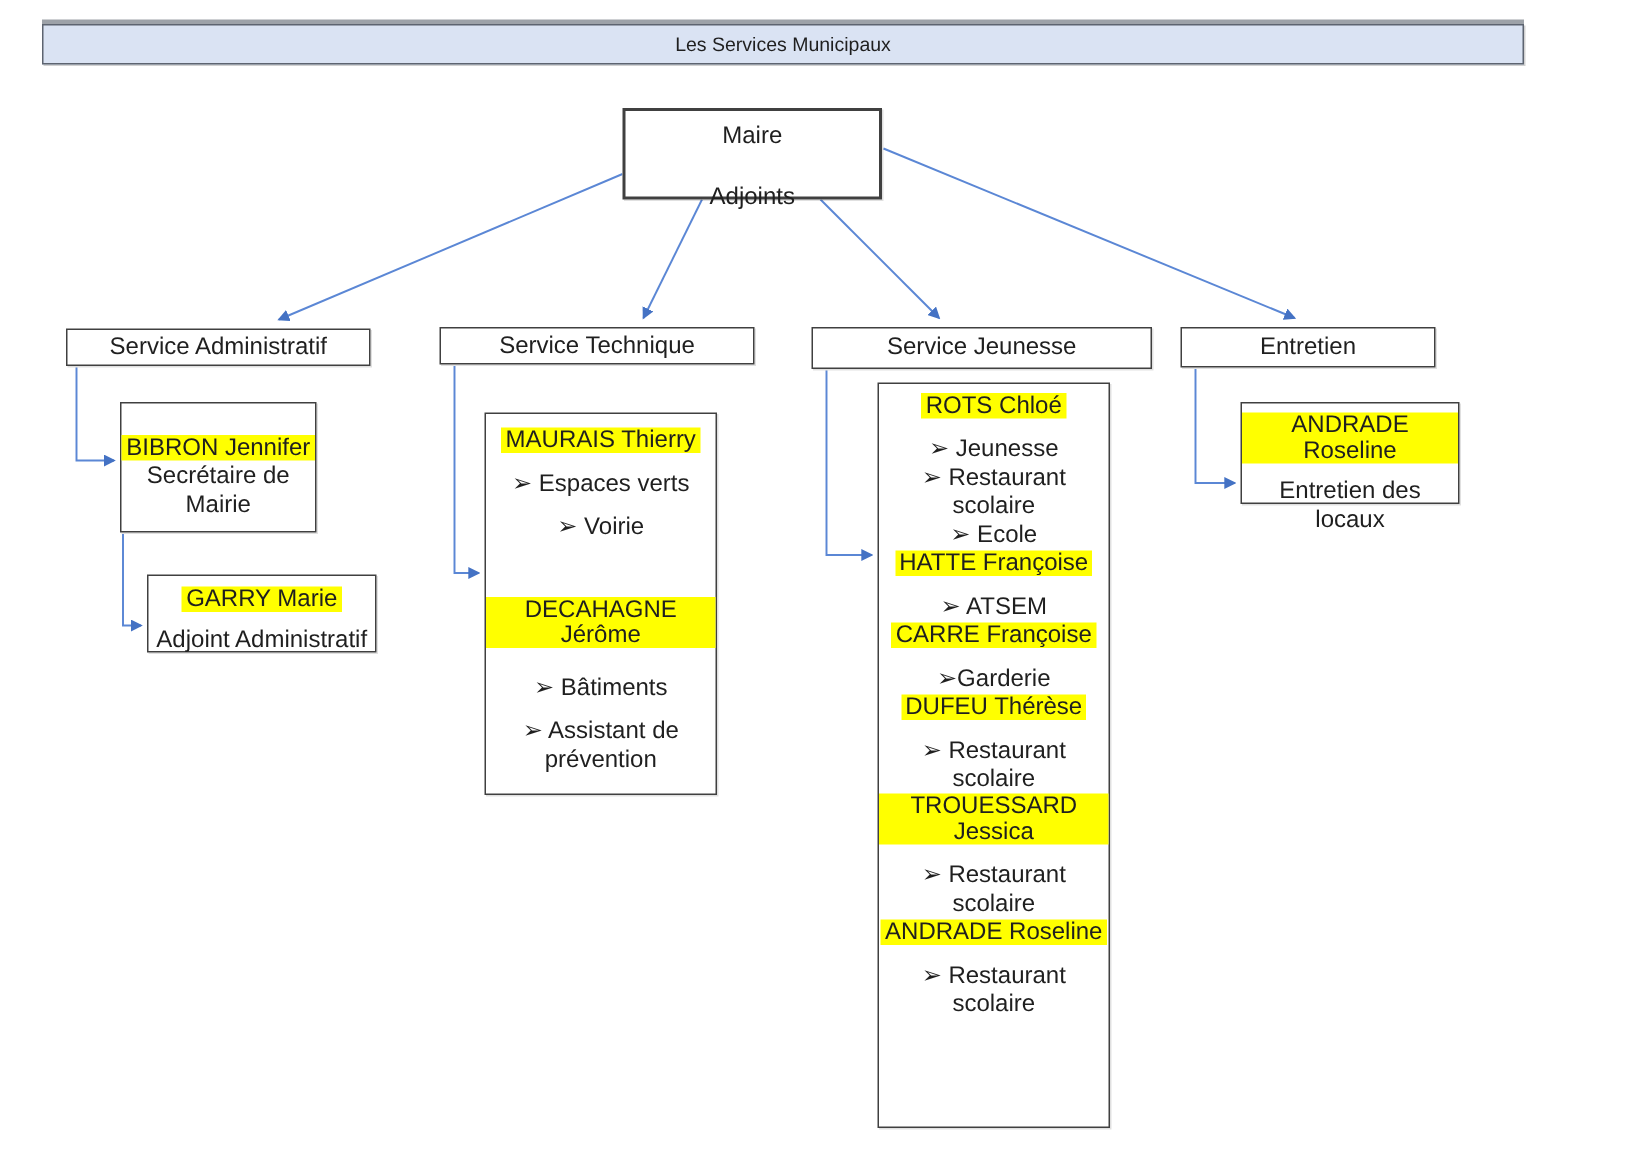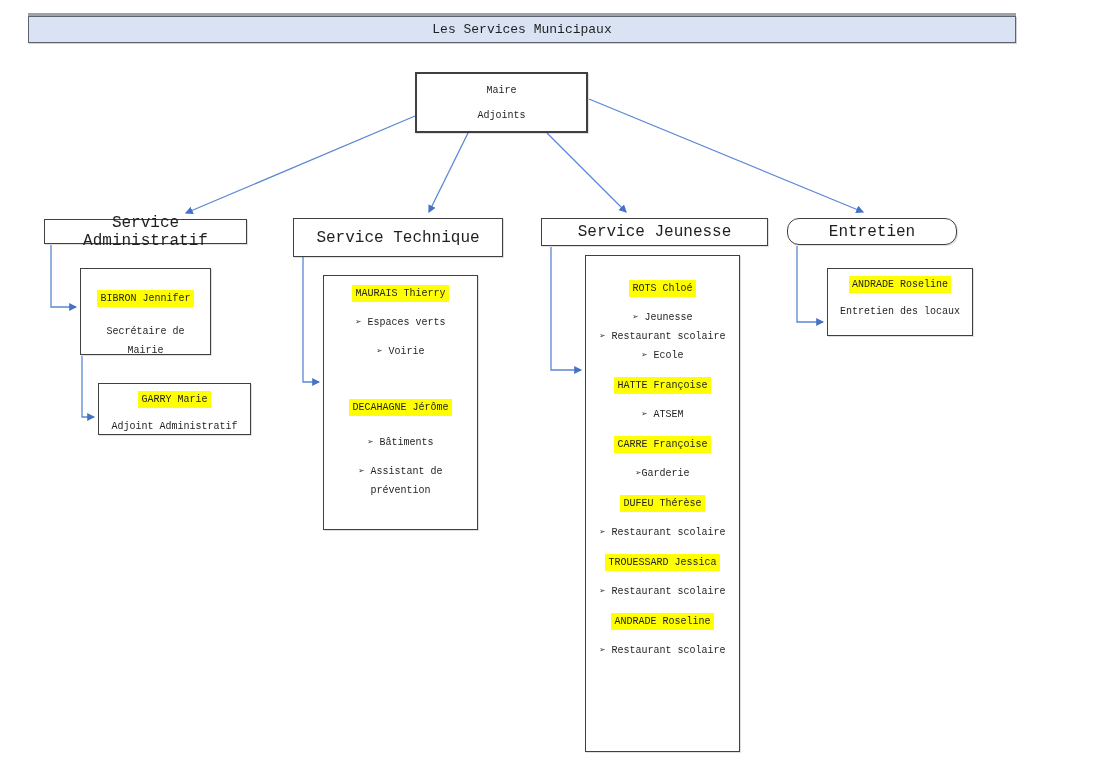--- a/index.html
+++ b/index.html
@@ -1,21 +1,21 @@
 <!DOCTYPE html>
 <html><head>
 <meta charset="utf-8">
 <style>
   html, body { margin: 0; padding: 0; background: #ffffff; }
   .canvas {
     position: relative;
     width: 1100px;
     height: 777px;
     background: #ffffff;
-    font-family: Liberation Mono, monospace;
+    font-family: Liberation Sans, sans-serif;
     color: #1f1f1f;
     overflow: hidden;
   }
   .connector-layer {
     position: absolute;
     left: 0; top: 0;
     width: 1100px; height: 777px;
     pointer-events: none;
   }
   .title-bar {
@@ -28,53 +28,53 @@
     box-sizing: border-box;
     display: flex; align-items: center; justify-content: center;
     font-size: 13px;
   }
   .shape-box {
     position: absolute;
     background: #ffffff;
     border: 1.6px solid #404040;
     box-sizing: border-box;
     text-align: center;
-    font-size: 10px;
+    font-size: 16px;
     box-shadow: 1px 1px 0 rgba(0,0,0,0.12);
   }
   .root-box { left: 415px; top: 72px; width: 173px; height: 61px; padding-top: 7px; border-width: 2px; }
-  .root-box .line2 { margin-top: 6px; }
+  .root-box .line2 { margin-top: 22px; }
   .hdr {
     display: flex; align-items: center; justify-content: center;
     font-size: 16px;
   }
   .hdr-admin     { left: 44px;  top: 219px; width: 203px; height: 25px; }
-  .hdr-technique { left: 293px; top: 218px; width: 210px; height: 39px; }
+  .hdr-technique { left: 293px; top: 218px; width: 210px; height: 25px; }
   .hdr-jeunesse  { left: 541px; top: 218px; width: 227px; height: 28px; }
-  .hdr-entretien { left: 787px; top: 218px; width: 170px; height: 27px; border-radius: 12px; }
+  .hdr-entretien { left: 787px; top: 218px; width: 170px; height: 27px; }
 
   .card-bibron   { left: 80px;  top: 268px; width: 131px; height: 87px; padding-top: 20px; }
   .card-garry    { left: 98px;  top: 383px; width: 153px; height: 52px; padding-top: 6px; }
   .box-technique { left: 323px; top: 275px; width: 155px; height: 255px; padding-top: 8px; }
-  .box-jeunesse  { left: 585px; top: 255px; width: 155px; height: 497px; padding-top: 23px; }
+  .box-jeunesse  { left: 585px; top: 255px; width: 155px; height: 497px; padding-top: 5px; }
   .card-andrade  { left: 827px; top: 268px; width: 146px; height: 68px; padding-top: 6px; }
 
   .line { line-height: 19px; }
   .name-line { line-height: 19px; }
   .hl {
     display: inline-block;
     background: #ffff00;
     padding: 0 3px;
     line-height: 17px;
   }
-  .role { line-height: 19px; margin-top: 14px; padding: 0 10px; }
+  .role { line-height: 19px; margin-top: 0; padding: 0 10px; }
   .card-garry .role, .card-andrade .role { margin-top: 8px; padding: 0 2px; }
   .duty { line-height: 19px; padding: 0 4px; }
   .duty.gap { margin-top: 10px; }
-  .name-gap { margin-top: 11px; }
+  .name-gap { }
   .mt37 { margin-top: 37px; }
   .mt30 { margin-top: 16px; }
 </style>
 </head>
 <body>
 
 <div class="canvas">
 
   <svg class="connector-layer" viewBox="0 0 1100 777" xmlns="http://www.w3.org/2000/svg">
     <defs>

